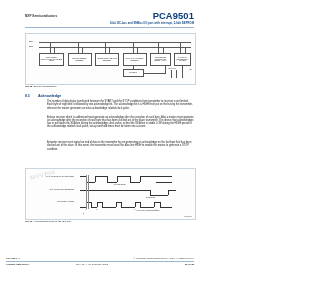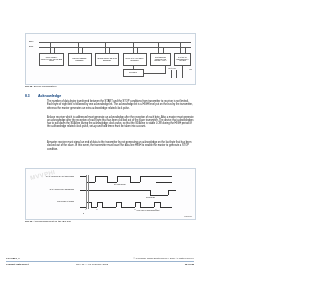--- a/index.html
+++ b/index.html
@@ -109,20 +109,26 @@
   .ftr-r1{position:absolute;right:6px;top:256.5px;font-size:2.2px;color:#333;text-align:right;}
   .ftr-l2{position:absolute;left:6px;top:263px;font-size:2.5px;font-weight:bold;color:#333;}
   .ftr-c2{position:absolute;left:76px;top:263px;font-size:2.5px;color:#333;}
   .ftr-r2{position:absolute;right:6px;top:263px;font-size:2.5px;font-weight:bold;color:#333;}
 </style>
 </head>
 <body>
 
 <div class="page">
 
+  <div class="hdr">
+    <div class="hdr-company">NXP Semiconductors</div>
+    <div class="hdr-part">PCA9501</div>
+    <div class="hdr-sub">8-bit I2C-bus and SMBus I/O port with interrupt, 2-kbit EEPROM</div>
+    <div class="hdr-rule"></div>
+  </div>
 
   <div class="fig10">
     <div class="bus-lbl sda">SDA</div>
     <div class="bus-lbl scl">SCL</div>
     <div class="bus bus-sda"></div>
     <div class="bus bus-scl"></div>
 
     <div class="drop" style="left:24px;"></div>
     <div class="drop2" style="left:28px;"></div>
     <div class="drop" style="left:52px;"></div>

